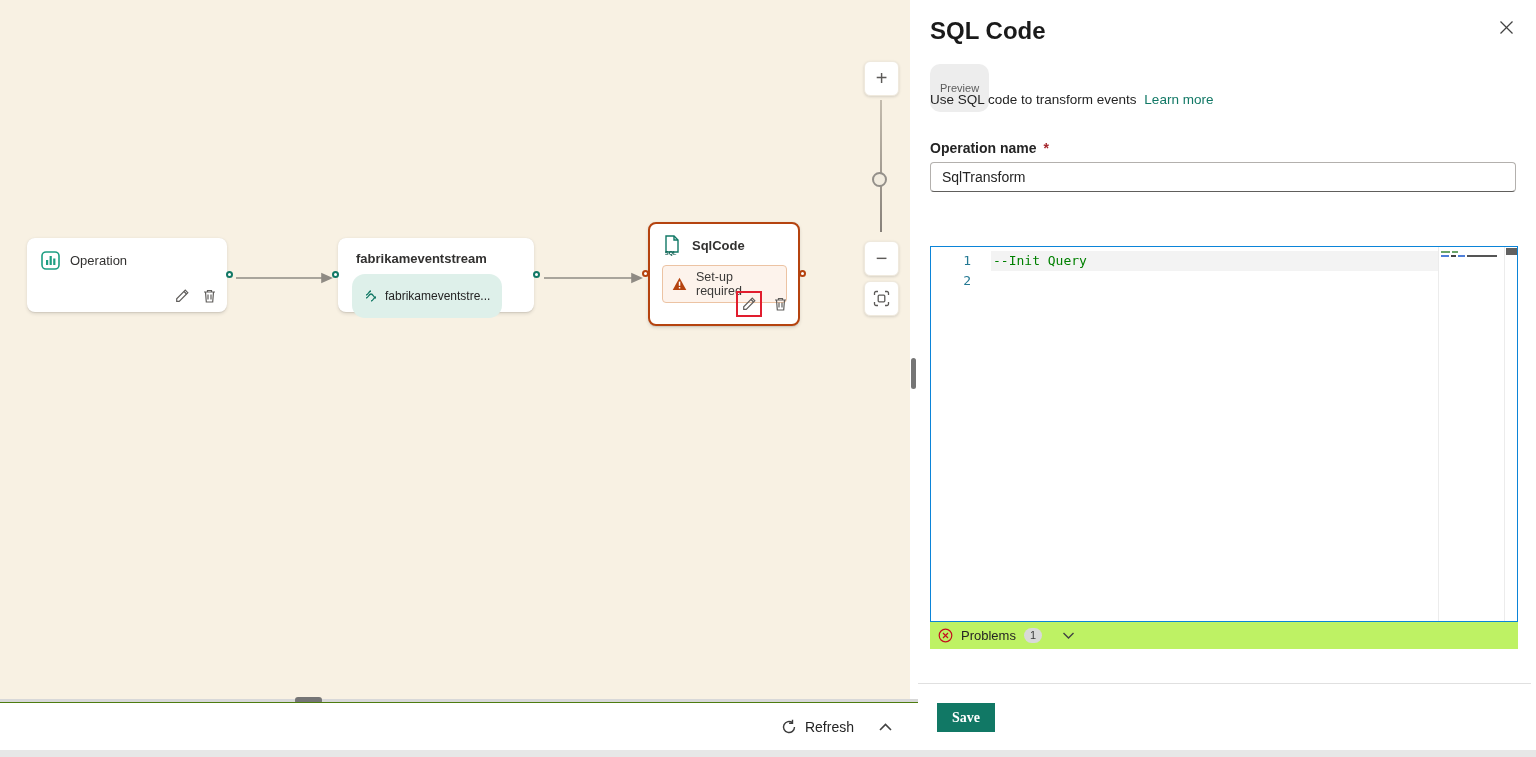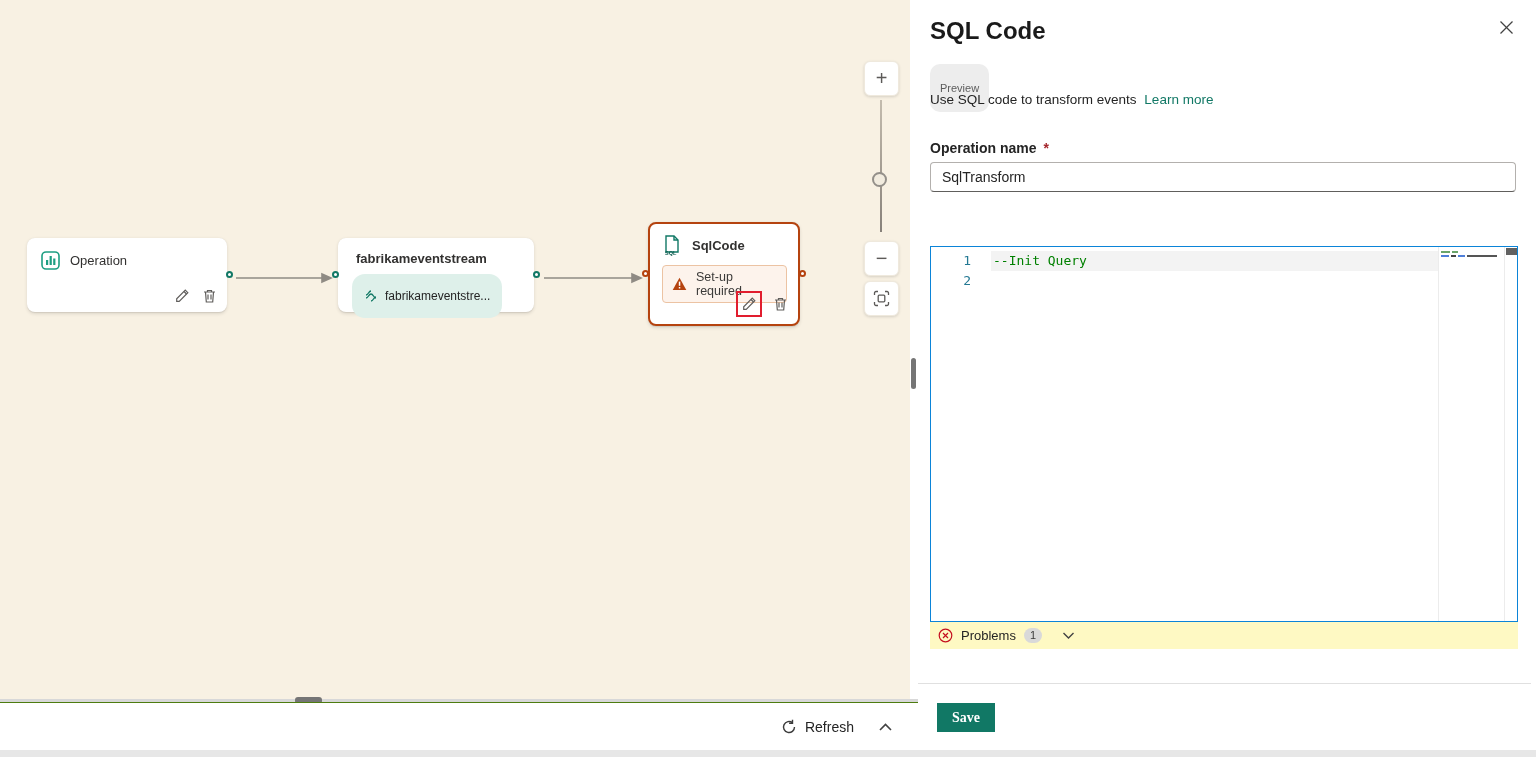--- a/index.html
+++ b/index.html
@@ -86,21 +86,21 @@
     font-size:13px; overflow:hidden; }
   .cur-line { position:absolute; left:60px; top:4px; width:447px; height:20px; background:#f3f3f3; }
   .ln { position:absolute; left:0; width:40px; text-align:right; color:#237893; line-height:20px; }
   .code-line { position:absolute; left:62px; line-height:20px; white-space:pre; color:#000; }
   .kw { color:#0000ff; } .cm { color:#008000; }
   .bracket-match { border:1px solid #d3a05d; margin:-1px; }
   .mm-div { position:absolute; top:0; bottom:0; width:1px; background:#ececec; }
   .mm-mark { position:absolute; height:2px; }
   #mm-thumb { position:absolute; left:575px; top:1px; width:11px; height:7px; background:#616161; }
 
-  #problems-bar { position:absolute; left:12px; top:622px; width:588px; height:27px; background:#fef9c3;
+  #problems-bar { position:absolute; left:12px; top:622px; width:588px; height:27px; background:#bef264;
     display:flex; align-items:center; gap:8px; padding-left:8px; cursor:pointer; }
   #problems-label { font-size:13px; color:#242424; }
   #problems-count { background:#d9d9d9; color:#3b3b3b; font-size:11px; border-radius:9px;
     padding:1px 6px; line-height:13px; }
   #problems-chevron { margin-left:12px; display:flex; }
 
   #panel-divider { position:absolute; left:0; top:683px; width:613px; height:1px; background:#e0e0e0; }
   #save-btn { position:absolute; left:19px; top:703px; height:29px; padding:0 15px; background:#117865;
     color:#fff; font-size:14px; font-weight:700; border:none; border-radius:0; cursor:pointer;
     font-family:Liberation Serif, serif; }

